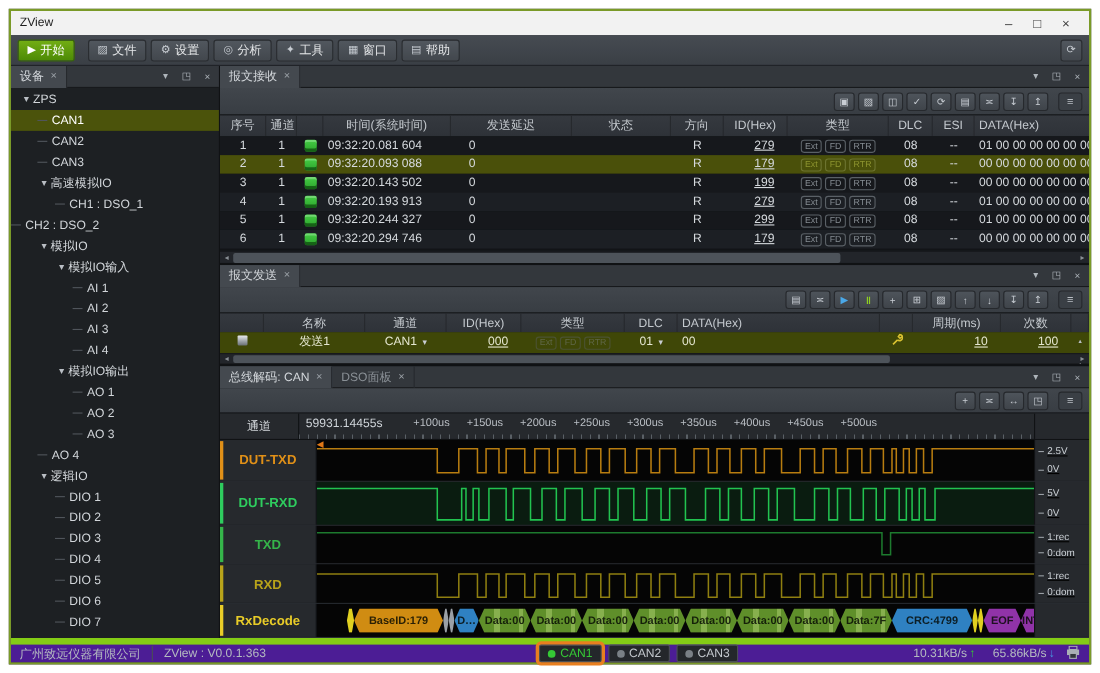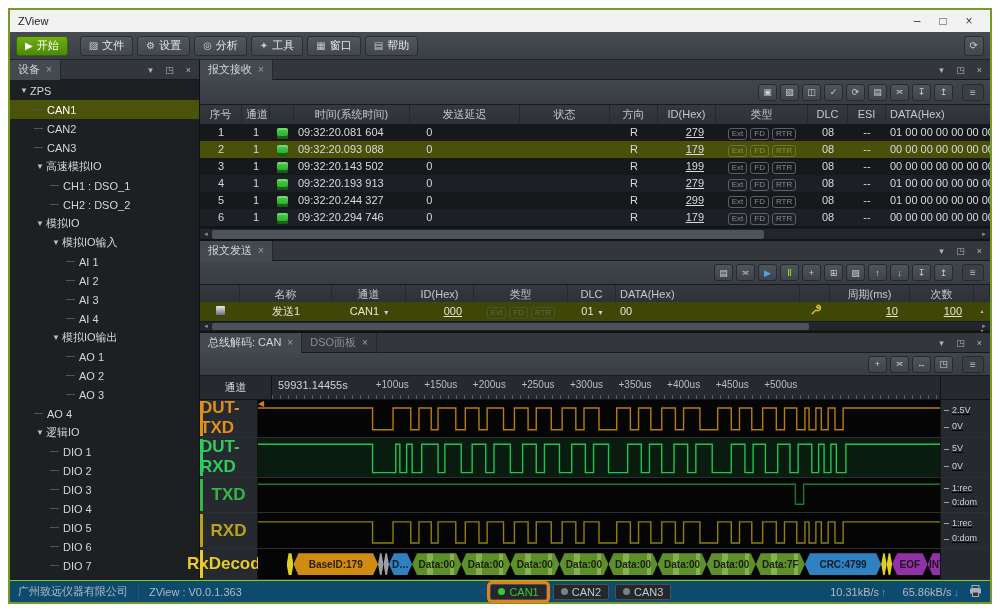--- a/index.html
+++ b/index.html
@@ -103,22 +103,22 @@
   .axisbar { height:24px; background:#26292d; display:flex; flex:0 0 auto; border-bottom:1px solid #101214; }
   .axis-label-col { width:72px; flex:0 0 auto; display:flex; align-items:center; justify-content:center;
                     color:#d2d6da; font-size:11px; border-right:1px solid #101214; }
   .axis-area { flex:1; position:relative; overflow:hidden;
                background-image:repeating-linear-gradient(90deg,#5a6066 0 1px,transparent 1px 8px);
                background-size:100% 4px; background-position:0 100%; background-repeat:no-repeat; }
   .axis-origin { position:absolute; left:6px; top:3px; color:#cfd4d9; font-size:11px; }
   .axis-tick { position:absolute; top:3px; transform:translateX(-50%); color:#b9bec4; font-size:10px; }
   .axis-scale-col { width:50px; flex:0 0 auto; background:#26292d; border-left:1px solid #101214; }
   .chrow { display:flex; border-bottom:1px solid #2b2f34; min-height:0; }
-  .chlabel { width:58px; flex:0 0 auto; background:#26292d; display:flex; align-items:center;
-             justify-content:center; font-size:17px; font-weight:bold; position:relative;
+  .chlabel { width:88px; flex:0 0 auto; background:#26292d; display:flex; align-items:center;
+             justify-content:center; font-size:12px; font-weight:bold; position:relative;
              border-right:1px solid #101214; }
   .chlabel .bar { position:absolute; left:0; top:1px; bottom:1px; width:3px; }
   .chplot { flex:1; position:relative; overflow:hidden; background:#050505; }
   .chplot svg { position:absolute; inset:0; width:100%; height:100%; }
   .chscale { width:50px; flex:0 0 auto; background:#26292d; border-left:1px solid #101214;
              display:flex; flex-direction:column; justify-content:space-around; padding:2px 0 2px 3px;text-decoration:underline; }
   .chscale span { color:#cdd2d7; font-size:9px; white-space:nowrap; }
   .chscale span::before { content:""; display:inline-block; width:5px; height:1px; background:#9aa0a6;
                           vertical-align:middle; margin-right:3px; }
   .trigmark { position:absolute; left:0; top:-1px; color:#e07818; font-size:8px; z-index:3; }
@@ -129,21 +129,21 @@
             font-size:10px; font-weight:bold; color:rgba(5,8,2,.82); overflow:hidden; white-space:nowrap;
             clip-path:polygon(5px 0, calc(100% - 5px) 0, 100% 50%, calc(100% - 5px) 100%, 5px 100%, 0 50%); }
   .db-orange { background:#d08c12; }
   .db-blue   { background:#2f81c2; }
   .db-green  { background:linear-gradient(90deg,#5f8f2a 0 30%,#87b04e 30% 42%,#5f8f2a 42% 78%,#87b04e 78% 86%,#5f8f2a 86%); }
   .db-purple { background:#9033a8; }
   .db-yellow { background:#e0d020; clip-path:polygon(2px 0,calc(100% - 2px) 0,100% 50%,calc(100% - 2px) 100%,2px 100%,0 50%); }
   .db-gray   { background:#9aa0a6; clip-path:polygon(2px 0,calc(100% - 2px) 0,100% 50%,calc(100% - 2px) 100%,2px 100%,0 50%); }
 
   
-  .statusbar { height:22px; background:#0c4a6e; border-top:1px solid #84cc16; display:flex;
+  .statusbar { height:22px; background:#4c1d95; border-top:6px solid #84cc16; display:flex;
                align-items:center; padding:0 8px; font-size:11px; color:#b4bac0; flex:0 0 auto; }
   .sb-sep { width:1px; height:14px; background:#4a4f55; margin:0 10px; }
   .chip { display:flex; align-items:center; gap:4px; background:#24272b; border:1px solid #4a4f55;
           border-radius:2px; padding:1px 7px; margin-right:6px; font-size:11px; color:#c3c8cd; }
   .chip .dot { width:7px; height:7px; border-radius:50%; background:#7a8086; }
   .chip.on { color:#35c935; }
   .chip.on .dot { background:#35c935; }
   .chip.annotated { box-shadow:0 0 0 3px #e87f1f; }
   .rate { display:flex; align-items:center; gap:2px; margin-left:16px; }
   .arrow-up { color:#35c935; font-size:11px; }
@@ -224,21 +224,21 @@
               <span>CAN3</span>
             </div>
             <div class="trow" style="padding-left: 24px;">
               <span class="caret">▼</span>
               <span>高速模拟IO</span>
             </div>
             <div class="trow" style="padding-left: 40px;">
               <span class="twig"></span>
               <span>CH1 : DSO_1</span>
             </div>
-            <div class="trow" style="padding-left: 40px;">
+            <div class="trow" style="">
               <span class="twig"></span>
               <span>CH2 : DSO_2</span>
             </div>
             <div class="trow" style="padding-left: 24px;">
               <span class="caret">▼</span>
               <span>模拟IO</span>
             </div>
             <div class="trow" style="padding-left: 40px;">
               <span class="caret">▼</span>
               <span>模拟IO输入</span>

